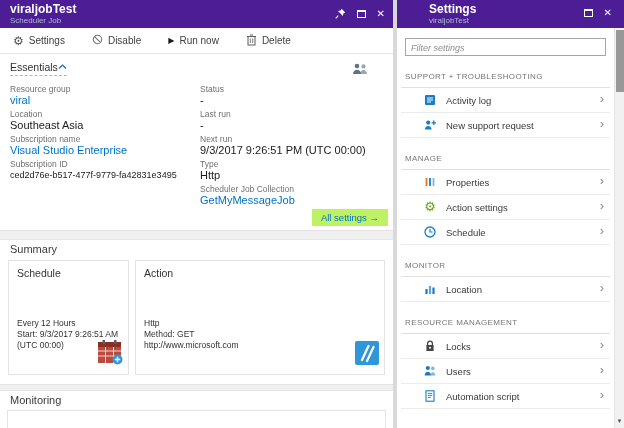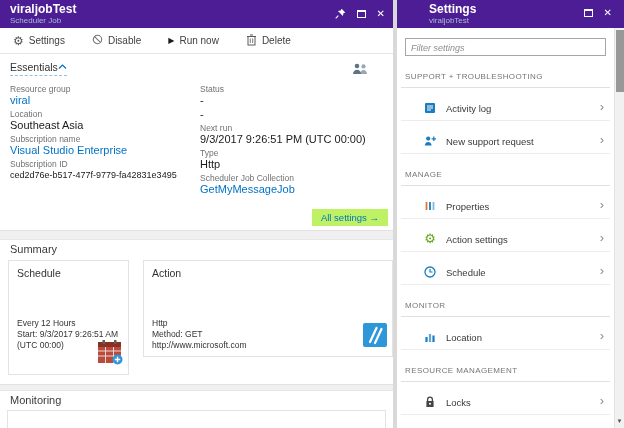--- a/index.html
+++ b/index.html
@@ -53,36 +53,36 @@
   .strip { position:absolute; left:0; right:0; background:#f0f0f0;
            border-top:1px solid #e2e2e2; border-bottom:1px solid #e7e7e7; }
   .s1 { top:230px; height:10px; }
   .s2 { top:384px; height:7px; }
   .lens { position:absolute; left:0; right:0; background:#fff; }
   .lens-summary { top:240px; height:144px; }
   .lens-monitoring { top:391px; height:37px; }
   .lens-h { position:absolute; left:10px; top:3px; font-size:11px; color:#3b3b3b; }
   .card { position:absolute; top:20px; background:#fff; border:1px solid #e3e3e3; cursor:default; }
   .card-schedule { left:8px; width:121px; height:115px; }
-  .card-action   { left:143px; width:250px; height:97px; }
+  .card-action   { left:135px; width:250px; height:115px; }
   .card-t { position:absolute; left:8px; top:6px; font-size:10.5px; color:#333; }
   .card-lines { position:absolute; left:8px; top:57px; font-size:8.5px; color:#333; line-height:11px; }
   .card-icon { position:absolute; right:4px; bottom:4px; }
   .mon-card { position:absolute; left:7px; top:19px; right:7px; height:40px;
               background:#fff; border:1px solid #e3e3e3; }
 
   
   .rb-body { position:absolute; left:0; top:28px; width:217px; bottom:0; background:#fff; }
   .filter { display:block; margin:10px 8px 0 8px; width:201px; height:18px;
             border:1px solid #a6a6a6; padding:0 5px; font-size:9.5px;
             font-family:"Liberation Sans", sans-serif; color:#333; background:#fff; }
   .filter::placeholder { color:#8e8e8e; font-style:italic; font-size:9px; }
   .sec-h { margin:16px 0 0 8px; font-size:8px; color:#767676; letter-spacing:0.4px; height:10px; line-height:10px; }
   .sec-div { border-top:1px solid #e0e0e0; margin:5px 4px 0 4px; }
-  .sitem { position:relative; height:25px; margin:8px 4px; border-bottom:1px solid #ececec;
+  .sitem { position:relative; height:25px; margin:0 4px; border-bottom:1px solid #ececec;
            display:flex; align-items:center; padding-left:22px; cursor:default; background:#fff; }
   .sicon { width:14px; height:14px; margin-right:9px; display:inline-flex; align-items:center; justify-content:center; }
   .sicon.green-gear { font-size:13px; color:#60a917; line-height:14px; }
   .slabel { font-size:9.5px; color:#383838; }
   .schev { position:absolute; right:6px; top:50%; transform:translateY(-58%); color:#8c8c8c; font-size:13px; }
 
   
   .sb { position:absolute; top:28px; right:0; width:10px; height:400px; background:#f1f1f1; border-left:1px solid #e3e3e3; }
   .sb-thumb { position:absolute; top:2px; left:1px; width:8px; height:62px; background:#989898; }
   .sb-down { position:absolute; bottom:0; left:0; width:9px; height:13px; font-size:6px; color:#555;
@@ -176,20 +176,21 @@
         <div class="f-value mono">ced2d76e-b517-477f-9779-fa42831e3495</div>
       </div>
     </div>
 
     <div class="fields colR">
       <div class="field">
         <div class="f-label">Status</div>
         <div class="f-value">-</div>
       </div>
       <div class="field">
+        <div class="f-label">Last run</div>
         <div class="f-value">-</div>
       </div>
       <div class="field">
         <div class="f-label">Next run</div>
         <div class="f-value">9/3/2017 9:26:51 PM (UTC 00:00)</div>
       </div>
       <div class="field">
         <div class="f-label">Type</div>
         <div class="f-value">Http</div>
       </div>

